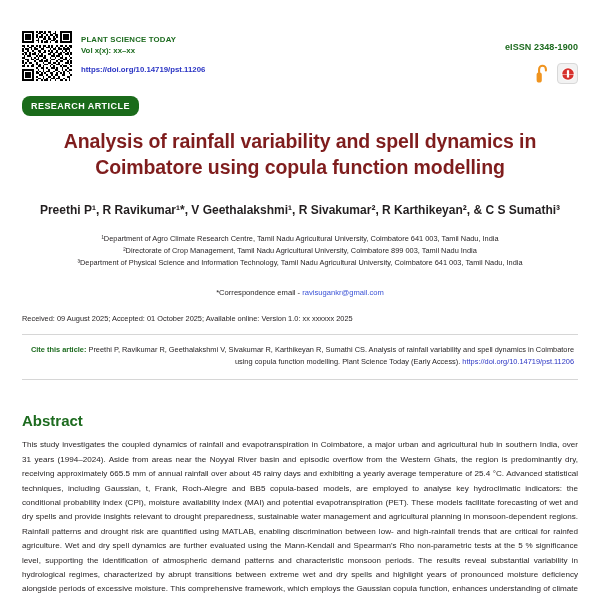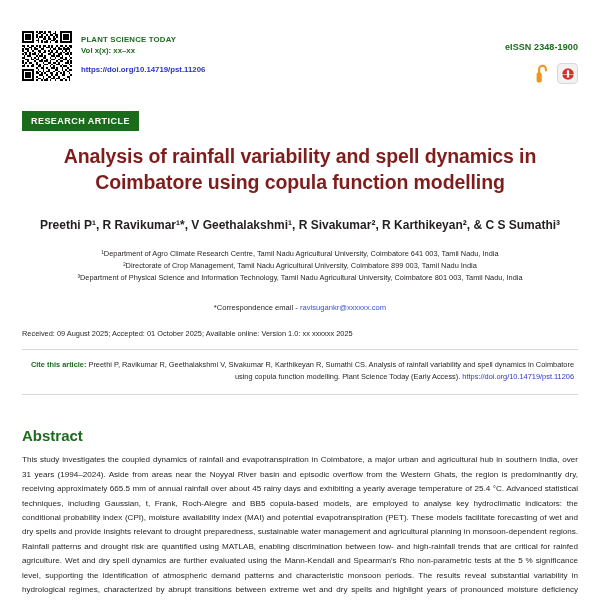--- a/index.html
+++ b/index.html
@@ -87,27 +87,28 @@
     background: #f2f2f2;
     border: 1px solid #d8d8d8;
     display: flex;
     align-items: center;
     justify-content: center;
   }
 
   
   .article-type {
     display: inline-block;
-    margin-top: 27px;
+    margin-top: 12px;
     background: #1a6b1a;
     color: #ffffff;
     font-size: 9px;
     font-weight: bold;
     letter-spacing: .45px;
     padding: 5px 9px 5px 9px;
+    border-radius: 8px;
   }
 
   
   .title {
     margin: 13px 4px 0 4px;
     text-align: center;
     color: #7f1d1d;
     font-size: 19.5px;
     font-weight: bold;
     line-height: 1.31;
@@ -468,26 +469,26 @@
   
   <div class="title">Analysis of rainfall variability and spell dynamics in Coimbatore using copula function modelling</div>
 
   
   <div class="authors">Preethi P¹, R Ravikumar¹*, V Geethalakshmi¹, R Sivakumar², R Karthikeyan², &amp; C S Sumathi³</div>
 
   
   <div class="affiliations">
     <div>¹Department of Agro Climate Research Centre, Tamil Nadu Agricultural University, Coimbatore 641 003, Tamil Nadu, India</div>
     <div>²Directorate of Crop Management, Tamil Nadu Agricultural University, Coimbatore 899 003, Tamil Nadu India</div>
-    <div>³Department of Physical Science and Information Technology, Tamil Nadu Agricultural University, Coimbatore 801 003, Tamil Nadu, India</div>
+    <div>³Department of Physical Science and Information Technology, Tamil Nadu Agricultural University, Coimbatore 641 003, Tamil Nadu, India</div>
   </div>
 
   
   <div class="correspondence">
-    <span>*Correspondence email - </span><a class="email" href="#">ravisugankr@xxxxxx.com</a>
+    <span>*Correspondence email - </span><a class="email" href="#">ravisugankr@gmail.com</a>
   </div>
 
   
   <div class="dates">Received: 09 August 2025; Accepted: 01 October 2025; Available online: Version 1.0: xx xxxxxx 2025</div>
 
   <hr class="rule">
 
   
   <div class="citation">
     <span class="label">Cite this article:</span><span> Preethi P, Ravikumar R, Geethalakshmi V, Sivakumar R, Karthikeyan R, Sumathi CS. Analysis of rainfall variability and spell dynamics in Coimbatore using copula function modelling. Plant Science Today (Early Access). </span><a class="doi" href="#">https://doi.org/10.14719/pst.11206</a>

